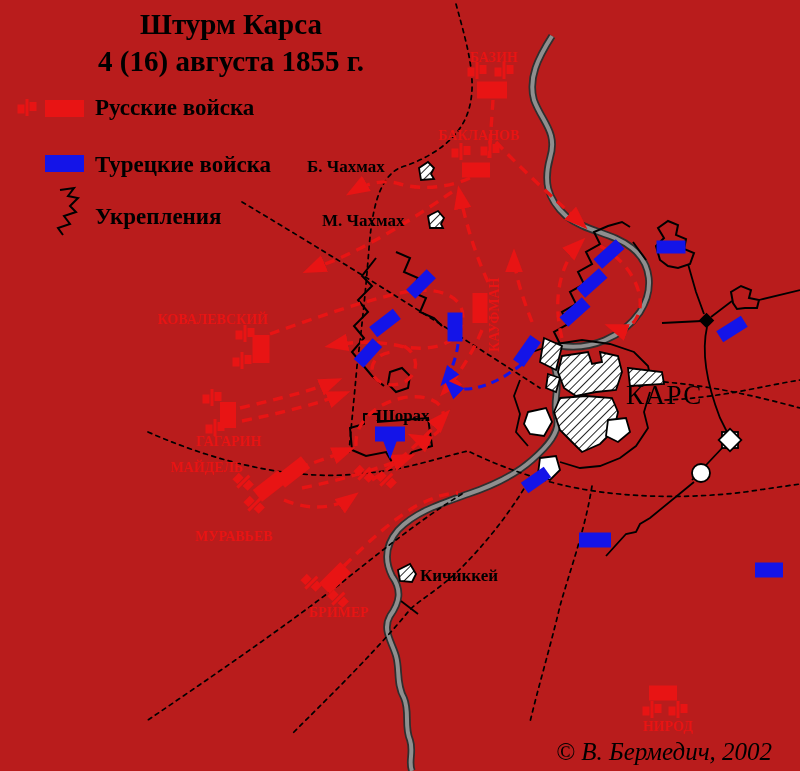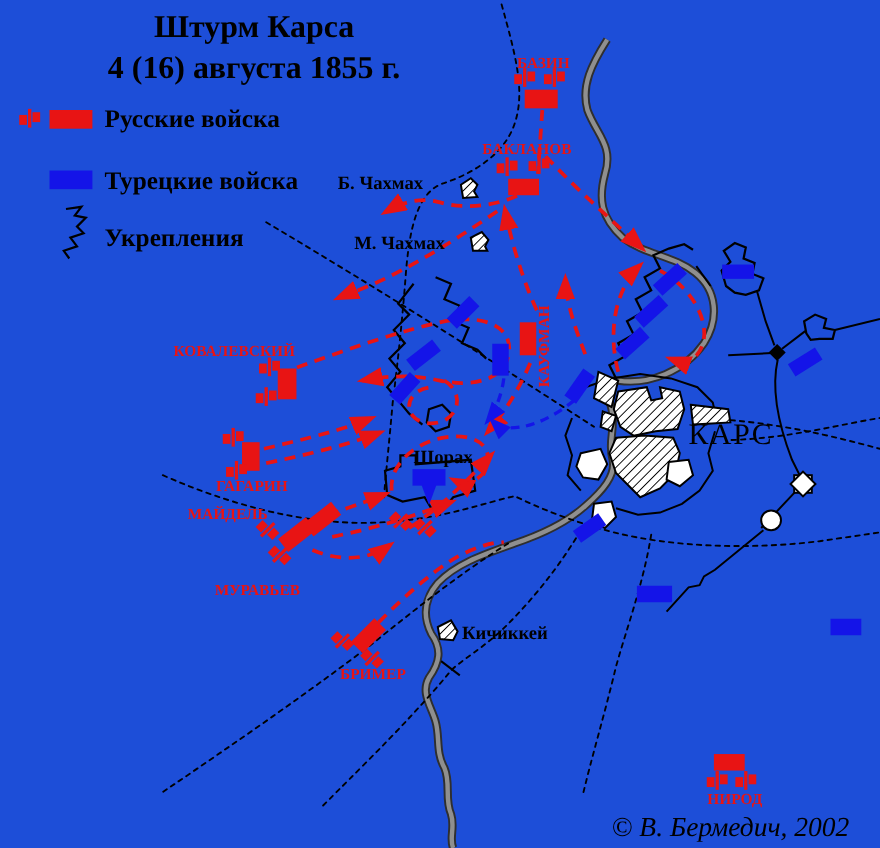--- a/index.html
+++ b/index.html
@@ -1,16 +1,16 @@
 <!DOCTYPE html>
 <html><head>
 <meta charset="utf-8">
 <style>
   html,body{margin:0;padding:0;background:#fff;}
-  .stage{position:relative;width:800px;height:771px;background:#1d4ed8;overflow:hidden;}
+  .stage{position:relative;width:800px;height:771px;background:#b91c1c;overflow:hidden;}
   svg{display:block;}
   text{font-family:"Liberation Serif","DejaVu Serif",serif;fill:#000;}
   .t-title{font-size:29px;font-weight:bold;}
   .t-legend{font-size:23px;font-weight:bold;}
   .t-place{font-size:17px;font-weight:bold;}
   .t-kars{font-size:27px;letter-spacing:1.5px;}
   .t-cmdr{font-size:14px;font-weight:bold;fill:#e81414;}
   .t-copy{font-size:25px;font-style:italic;}
   .red-unit{fill:#e81414;}
   .blue-unit{fill:#1414e8;}

